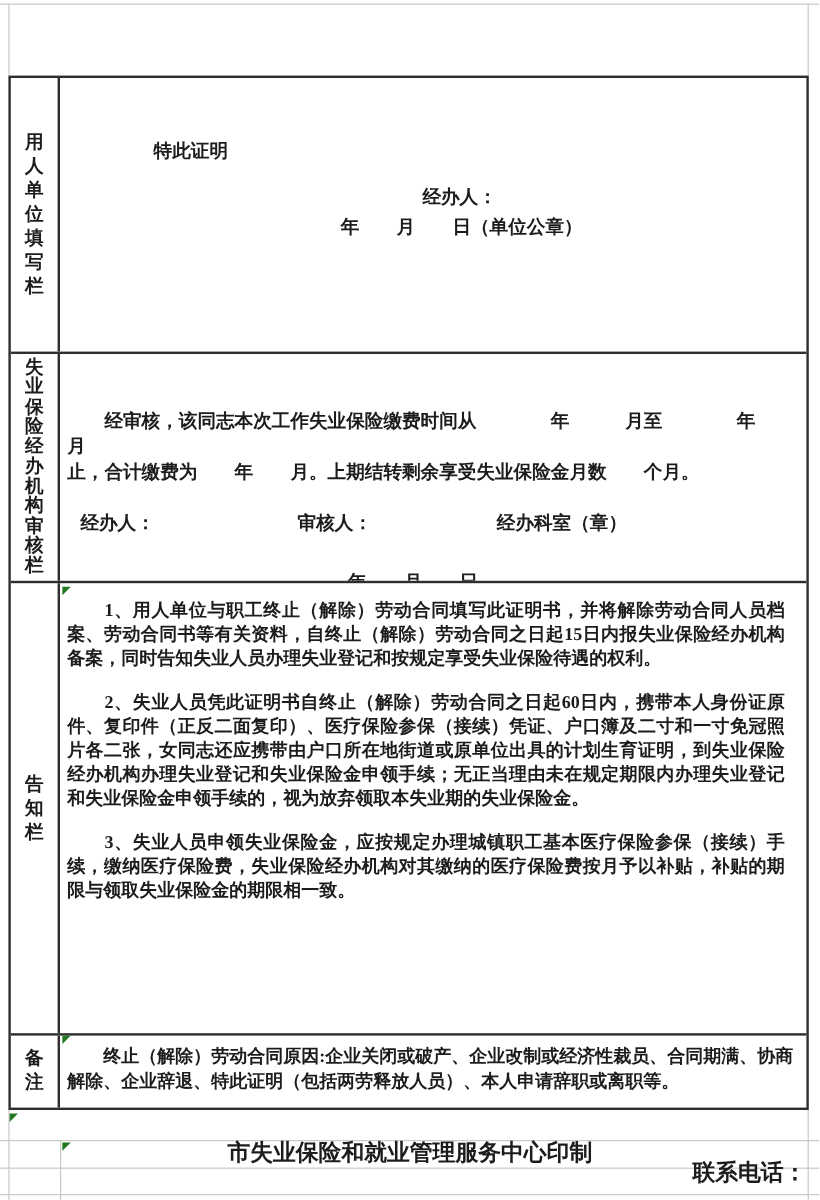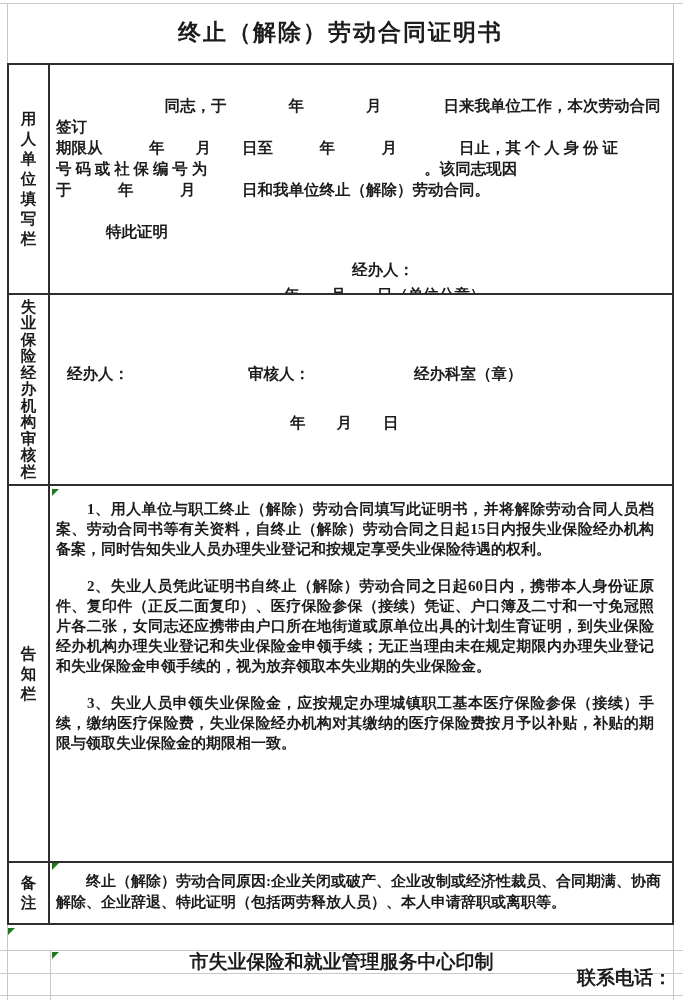--- a/index.html
+++ b/index.html
@@ -29,21 +29,21 @@
     width:41px; flex:0 0 41px; border-right:2px solid #2e2e2e;
     display:flex; flex-direction:column; align-items:center; justify-content:center;
     font-size:15.5px;
   }
   .label-cell div { line-height:20px; }
   .label-cell.tight div { line-height:16.5px; }
   .content-cell { position:relative; flex:1 1 auto; font-size:15.5px; overflow:hidden; }
   .pre { white-space:pre-wrap; line-height:21px; }
   
   .s1 .content-cell { padding:30px 6px 0 6px; }
-  .s1 .certify { margin-top:21px; margin-left:50px; line-height:21px; }
+  .s1 .certify { margin-top:21px; margin-left:72px; line-height:21px; }
   .s1 .handler { margin-top:17px; margin-left:296px; line-height:21px; }
   .s1 .dateline { margin-top:4px; margin-left:228px; line-height:21px; }
   
   .s2 .content-cell { padding:46px 6px 0 6px; }
   .s2 .signers { position:relative; height:21px; margin-top:22px; line-height:21px; }
   .s2 .signers span { position:absolute; top:0; }
   .s2 .sg1 { left:11px; }
   .s2 .sg2 { left:192px; }
   .s2 .sg3 { left:358px; }
   .s2 .dateline { margin-top:28px; margin-left:234px; line-height:21px; }
@@ -67,39 +67,34 @@
 </style>
 </head>
 <body>
 
 <div class="page">
 
   <div class="gl h" style="top:3px; left:0; width:683px;"></div>
   <div class="gl v" style="left:7px; top:3px; height:60px;"></div>
   <div class="gl v" style="left:673px; top:3px; height:60px;"></div>
 
-  <div class="title-cell">终止（解除）劳动合同证明书</div>
 
   <div class="doc-table">
 
     <div class="row sep s1" style="height:230px;">
       <div class="label-cell">
           <div>用</div>
           <div>人</div>
           <div>单</div>
           <div>位</div>
           <div>填</div>
           <div>写</div>
           <div>栏</div>
         </div>
       <div class="content-cell">
-        <div class="pre">　　　　　　　同志，于　　　　年　　　　月　　　　日来我单位工作，本次劳动合同签订
-期限从　　　年　　月　　日至　　　年　　　月　　　　日止，其 个 人 身 份 证
-号 码 或 社 保 编 号 为　　　　　　　　　　　　　　。该同志现因
-于　　　年　　　月　　　日和我单位终止（解除）劳动合同。</div>
         <div class="certify">特此证明</div>
         <div class="handler">经办人：</div>
         <div class="dateline">年　　月　　日（单位公章）</div>
       </div>
     </div>
 
     <div class="row sep s2" style="height:191px;">
       <div class="label-cell tight">
           <div>失</div>
           <div>业</div>
@@ -107,20 +102,22 @@
           <div>险</div>
           <div>经</div>
           <div>办</div>
           <div>机</div>
           <div>构</div>
           <div>审</div>
           <div>核</div>
           <div>栏</div>
         </div>
       <div class="content-cell">
+        <div class="pre">　　经审核，该同志本次工作失业保险缴费时间从　　　　年　　　月至　　　　年　　　月
+止，合计缴费为　　年　　月。上期结转剩余享受失业保险金月数　　个月。</div>
         <div class="signers">
           <span class="sg1">经办人：</span>
           <span class="sg2">审核人：</span>
           <span class="sg3">经办科室（章）</span>
         </div>
         <div class="dateline">年　　月　　日</div>
       </div>
     </div>
 
     <div class="row sep s3" style="height:377px;">

